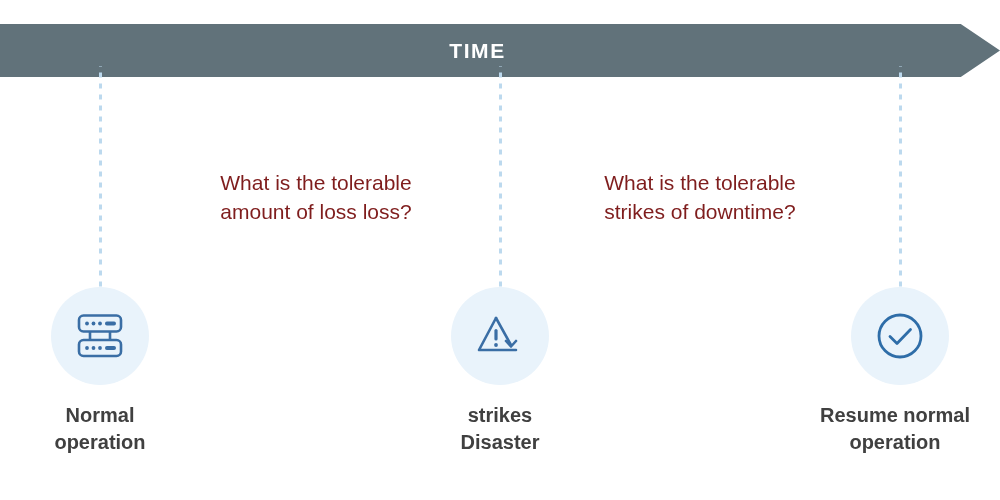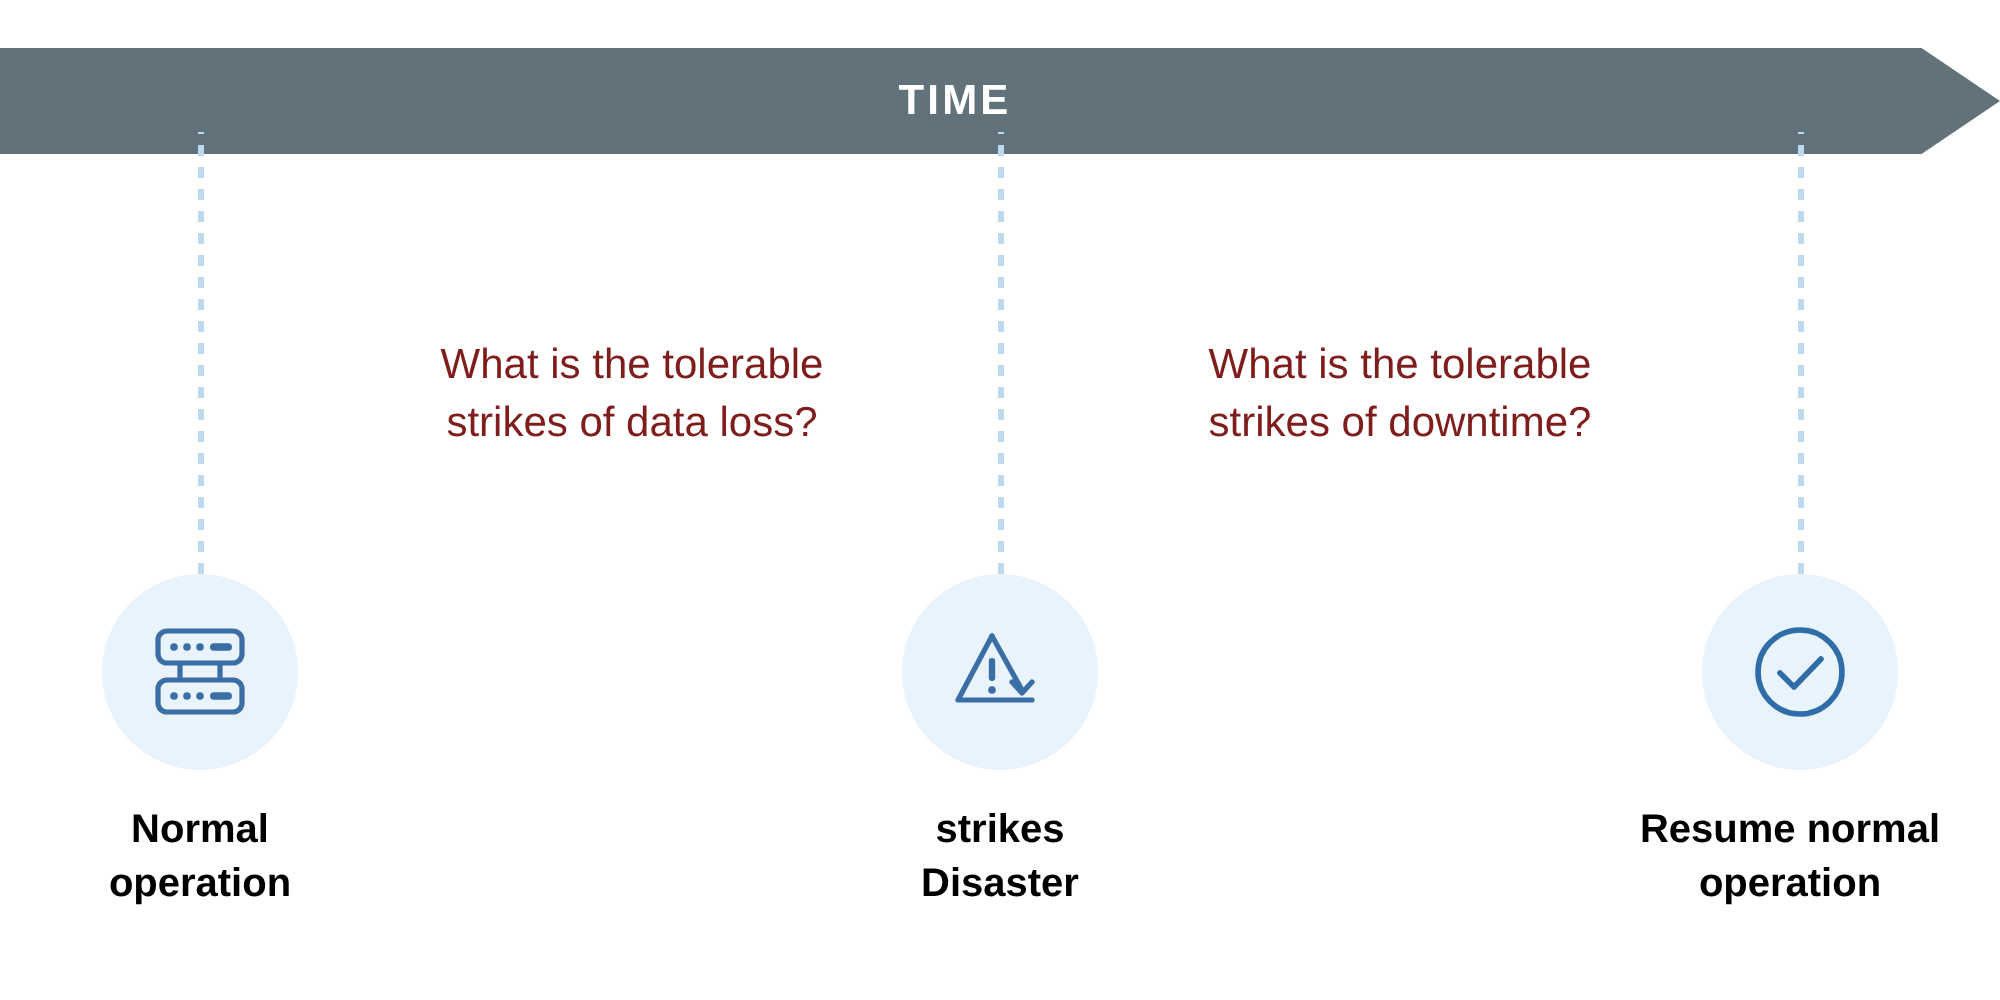--- a/index.html
+++ b/index.html
@@ -83,21 +83,21 @@
     justify-content: center;
     top: 287px;
   }
 
   
   .node-label {
     top: 402px;
     font-size: 20px;
     line-height: 27px;
     font-weight: bold;
-    color: #000000;
+    color: #404040;
     text-align: center;
   }
 </style>
 </head>
 <body>
 
 <div id="stage">
 
   <svg id="time-band" class="abs" viewBox="0 0 1000 53" width="1000" height="53" preserveAspectRatio="none">
     <polygon points="0,0 943,0 943,-12 1000,26.5 943,65 943,53 0,53" fill="#61727a"></polygon>
@@ -105,21 +105,21 @@
   <div id="time-label" class="abs">TIME</div>
 
   <div class="abs guide" style="left:99px; top:66px; height:222px;"></div>
   <div class="abs guide" style="left:499px; top:66px; height:222px;"></div>
   <div class="abs guide" style="left:899px; top:66px; height:222px;"></div>
 
 
 
   <div class="abs caption" style="left:146px; width:340px;">
     <div>What is the tolerable</div>
-    <div>strikes of data loss?</div>
+    <div>amount of loss loss?</div>
   </div>
 
   <div class="abs caption" style="left:530px; width:340px;">
     <div>What is the tolerable</div>
     <div>strikes of downtime?</div>
   </div>
 
   <div class="abs icon-circle" style="left:51px;">
     <svg width="48" height="46" viewBox="0 0 48 46">
       <g fill="none" stroke="#3a6ea5" stroke-width="2.6">

